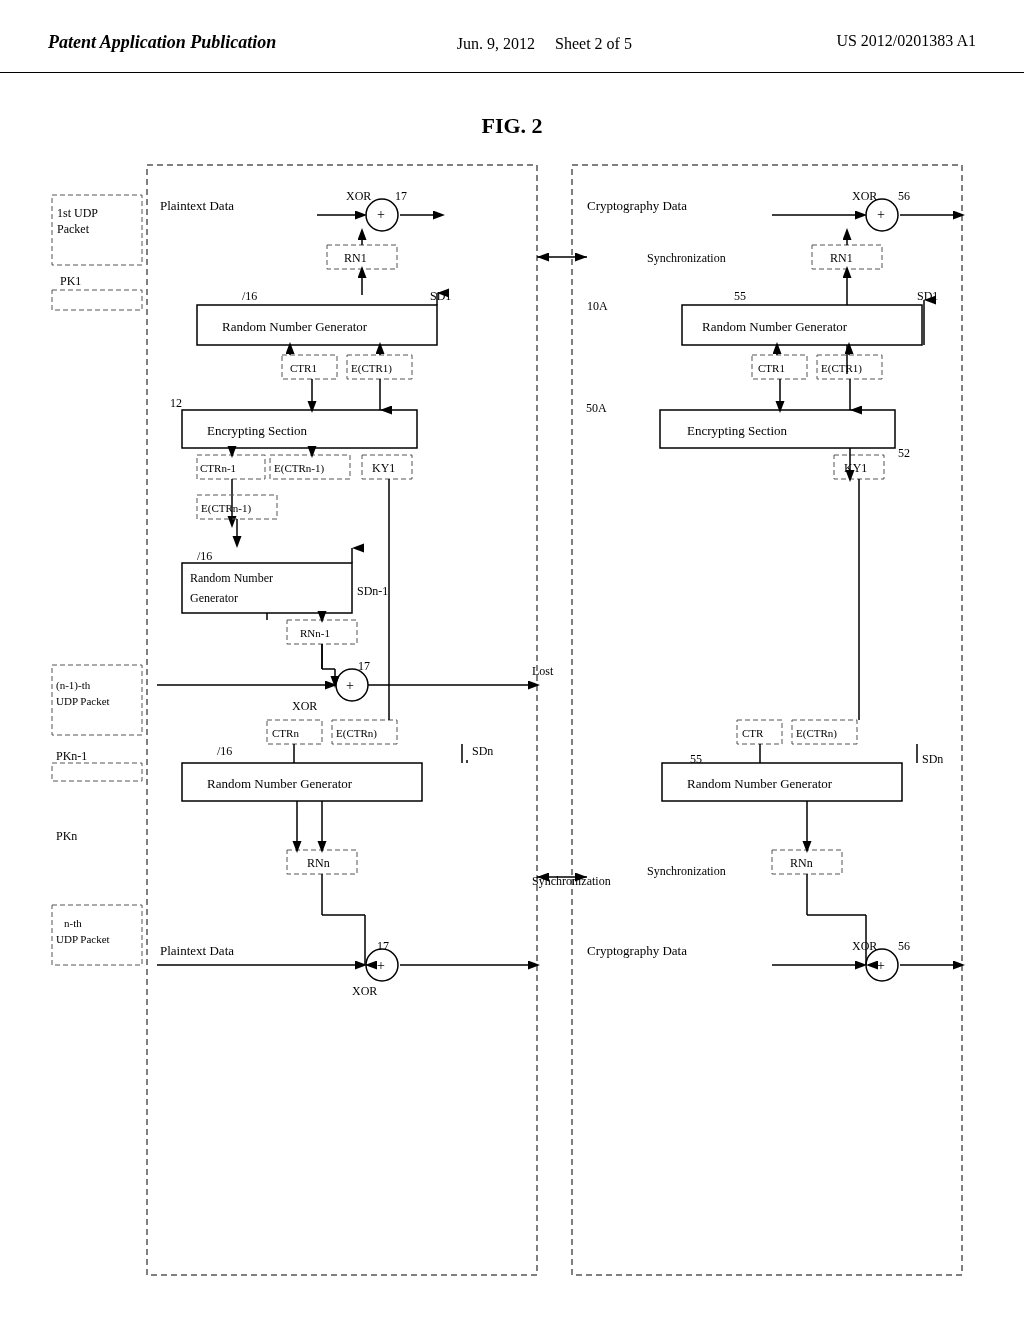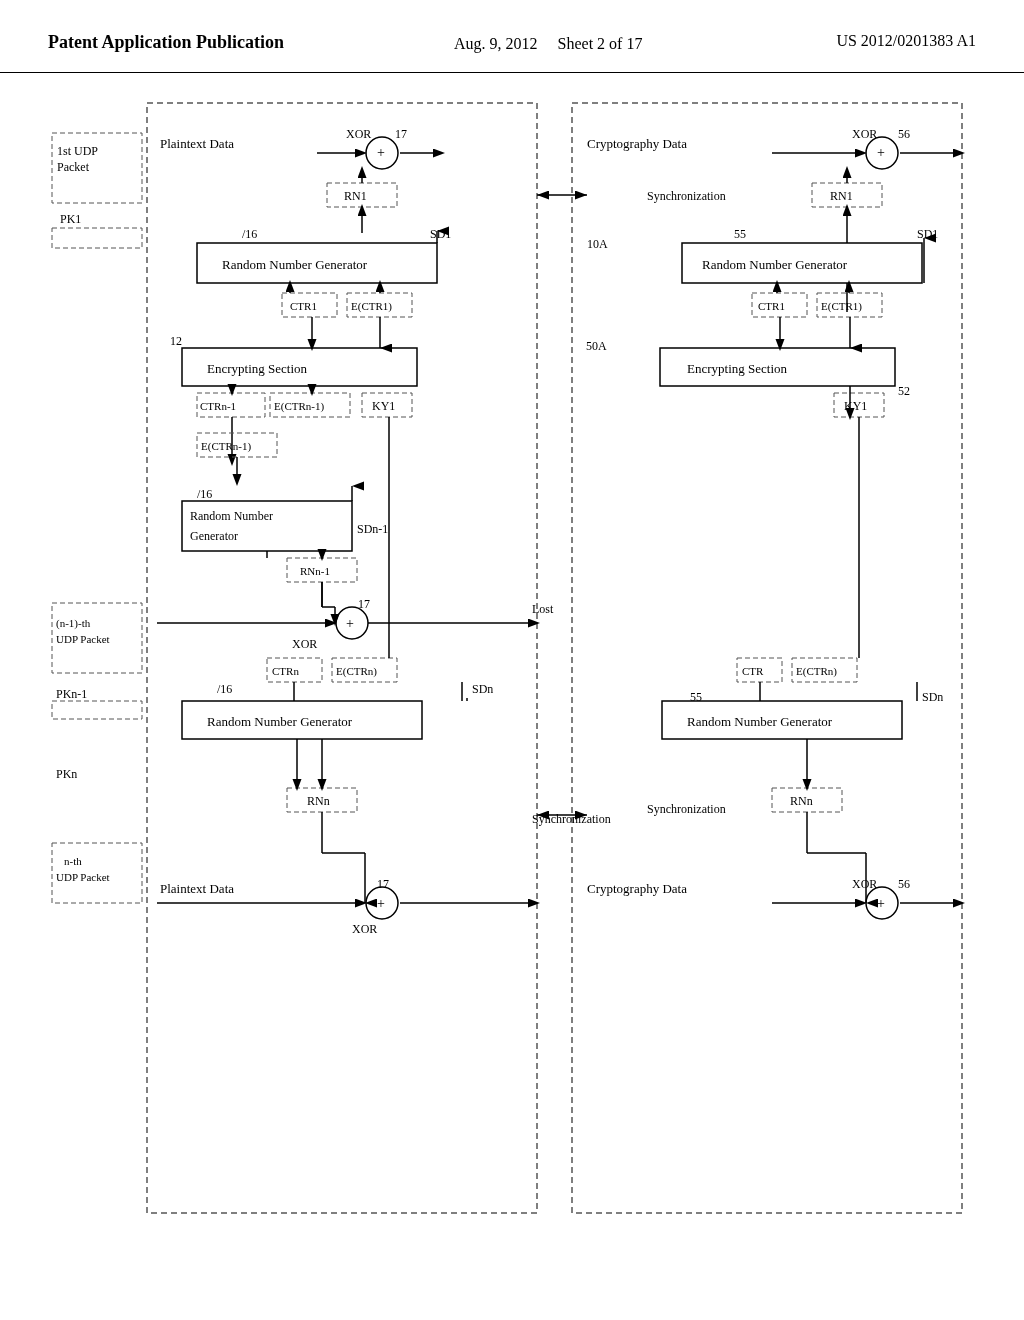--- a/index.html
+++ b/index.html
@@ -16,20 +16,21 @@
     .header {
       display: flex;
       justify-content: space-between;
       align-items: flex-start;
       padding: 32px 48px 16px 48px;
       border-bottom: 1px solid #000;
     }
     .header-left {
       font-size: 18px;
       font-weight: bold;
+      font-style: italic;
       max-width: 360px;
     }
     .header-center {
       font-size: 16px;
       text-align: center;
       line-height: 1.5;
     }
     .header-right {
       font-size: 16px;
       text-align: right;
@@ -57,27 +58,28 @@
       display: block;
       margin: 0 auto;
     }
   </style>
 </head>
 <body>
 
 <div class="header">
   <div class="header-left">Patent Application Publication</div>
   <div class="header-center">
-    <span>Aug. 9, 2012</span>&nbsp;&nbsp;&nbsp;&nbsp;
-    <span>Sheet 2 of 17</span>
+    <span>Jun. 9, 2012</span>&nbsp;&nbsp;&nbsp;&nbsp;
+    <span>Sheet 2 of 5</span>
   </div>
   <div class="header-right">US 2012/0201383 A1</div>
 </div>
 
 <div class="figure-area">
+  <div class="fig-title">FIG. 2</div>
 
   <svg class="diagram-svg" width="940" height="1130" viewBox="0 0 940 1130" xmlns="http://www.w3.org/2000/svg" style="font-family: 'Times New Roman', Times, serif;">
 
     <rect x="105" y="10" width="390" height="1110" fill="none" stroke="#555" stroke-width="1.5" stroke-dasharray="6,4"></rect>
 
     <rect x="530" y="10" width="390" height="1110" fill="none" stroke="#555" stroke-width="1.5" stroke-dasharray="6,4"></rect>
 
     <rect x="10" y="40" width="90" height="70" fill="none" stroke="#555" stroke-width="1" stroke-dasharray="5,3"></rect>
     <text x="15" y="62" font-size="12" fill="#000">1st UDP</text>
     <text x="15" y="78" font-size="12" fill="#000">Packet</text>

